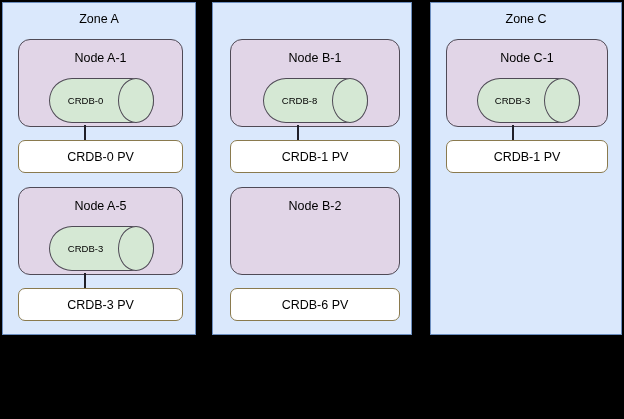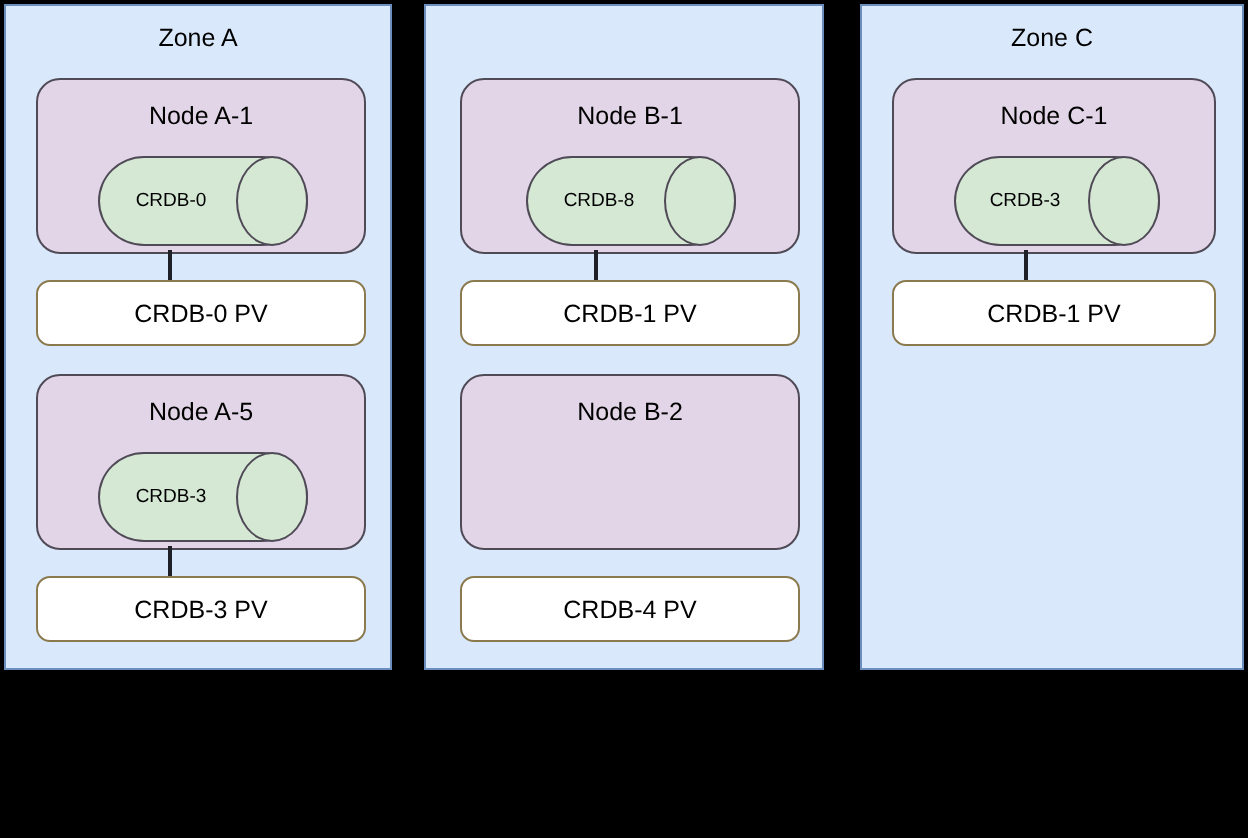--- a/index.html
+++ b/index.html
@@ -191,21 +191,21 @@
 
     <div class="pv pv-slot1">
       <span class="pv-label">CRDB-1 PV</span>
     </div>
 
     <div class="node node-slot2">
       <div class="node-title">Node B-2</div>
     </div>
 
     <div class="pv pv-slot2">
-      <span class="pv-label">CRDB-4 PV</span>
+      <span class="pv-label">CRDB-6 PV</span>
     </div>
   </div>
 
   <div class="zone zone-c">
     <div class="zone-title">Zone C</div>
 
     <div class="node node-slot1">
       <div class="node-title">Node C-1</div>
       <div class="cylinder">
         <div class="cap"></div>

